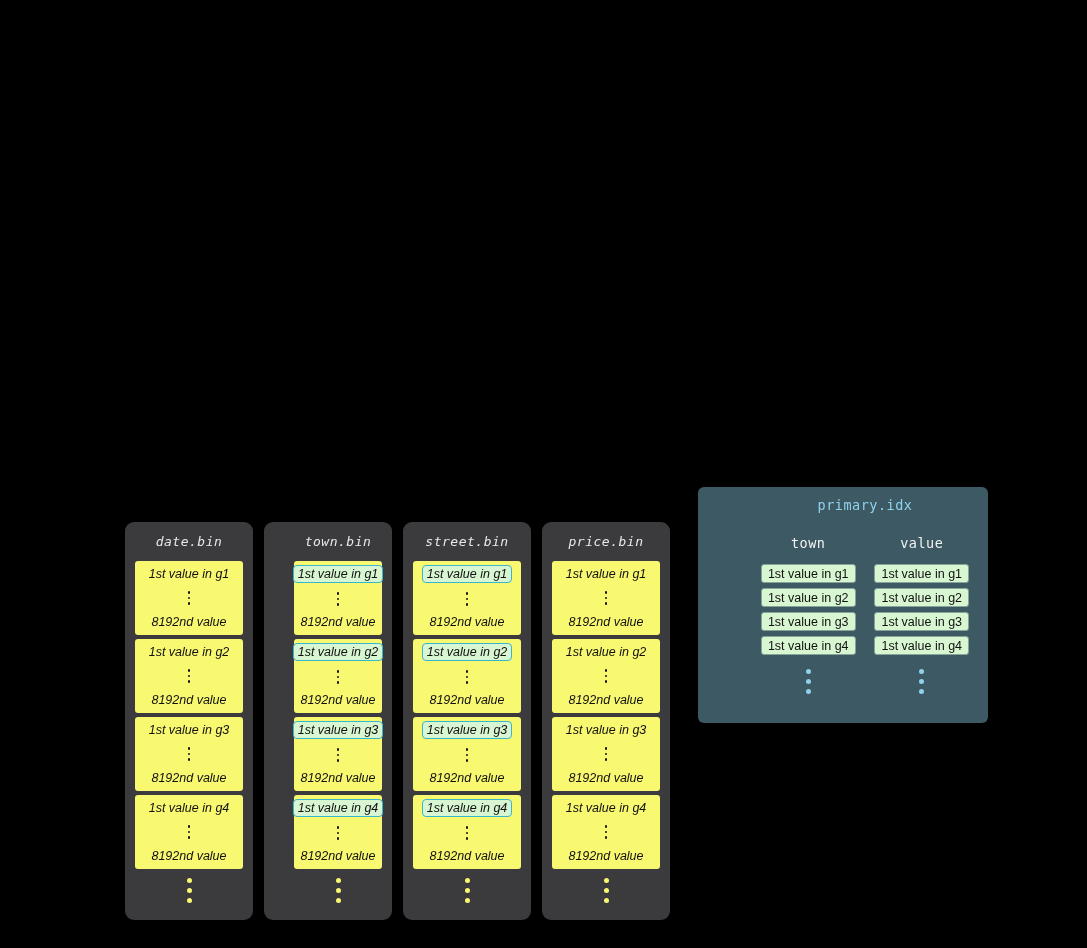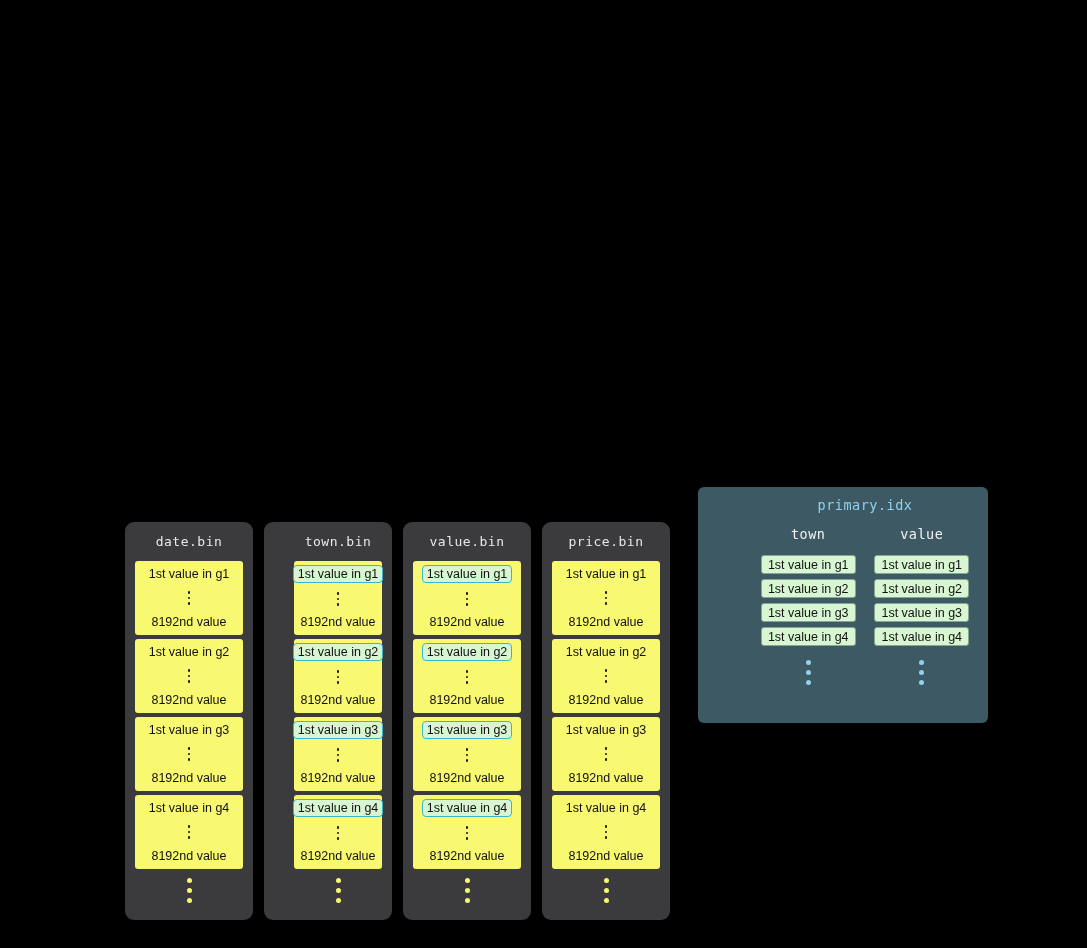--- a/index.html
+++ b/index.html
@@ -7,20 +7,21 @@
   body {
     width:1087px; height:948px; position:relative; overflow:hidden;
     font-family:"Liberation Sans", sans-serif;
   }
 
   
   .bin {
     position:absolute; top:522px; width:128px; height:398px;
     background:#3b3b3d; border-radius:9px;
     box-shadow:0 3px 8px rgba(0,0,0,.65);
+    font-style:italic;
   }
   .bin-header {
     height:39px; display:flex; align-items:center; justify-content:center;
     color:#e8e8e8; font-family:"DejaVu Sans Mono", monospace; font-size:13px;
     letter-spacing:.5px;
   }
   .granules { padding:0 10px; display:flex; flex-direction:column; gap:4px; }
   .granule {
     background:#f9f871; border-radius:3px; height:74px;
     display:flex; flex-direction:column; align-items:center;
@@ -47,21 +48,21 @@
     background:#3d5a64; border-radius:6px;
     box-shadow:0 3px 8px rgba(0,0,0,.65);
     padding-left:44px;
   }
   .idx-title {
     text-align:center; padding-top:10px;
     font-family:"DejaVu Sans Mono", monospace; font-size:13.5px;
     color:#90d2ec; letter-spacing:.5px;
   }
   .idx-cols { display:flex; justify-content:space-evenly; margin-top:13px; }
-  .idx-col { display:flex; flex-direction:column; align-items:center; }
+  .idx-col { display:flex; flex-direction:column; align-items:center;margin-top:9px; }
   .idx-col-header {
     font-family:"DejaVu Sans Mono", monospace; font-size:13.5px;
     color:#f2f2f2; margin-bottom:13px; letter-spacing:.5px;
   }
   .idx-chip {
     background:#d9f6d2; border:1px solid #85a596; border-radius:3px;
     padding:1.5px 6px; font-size:12.5px; color:#111;
     margin-bottom:5px; white-space:nowrap;
   }
   .idx-dots { margin-top:9px; display:flex; flex-direction:column; gap:5px; align-items:center; }
@@ -158,21 +159,21 @@
     </div>
   </div>
   <div class="bin-dots">
       <i></i>
       <i></i>
       <i></i>
     </div>
 </div>
 
 <div class="bin bin-street">
-  <div class="bin-header">value.bin</div>
+  <div class="bin-header">street.bin</div>
   <div class="granules">
     <div class="granule">
       <div class="gval chip">1st value in g1</div>
       <div class="vdots">
           <i></i>
           <i></i>
           <i></i>
         </div>
       <div class="gval">8192nd value</div>
     </div>

